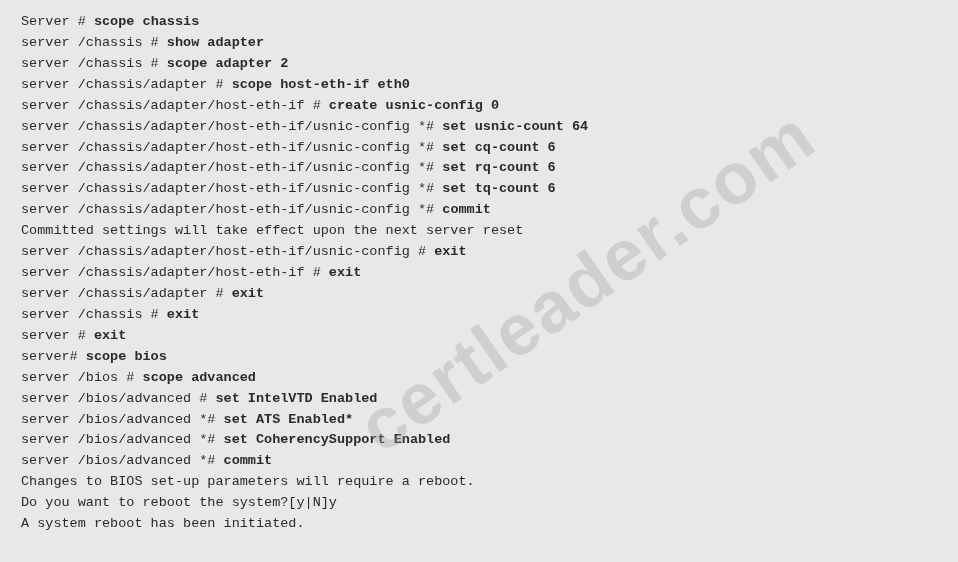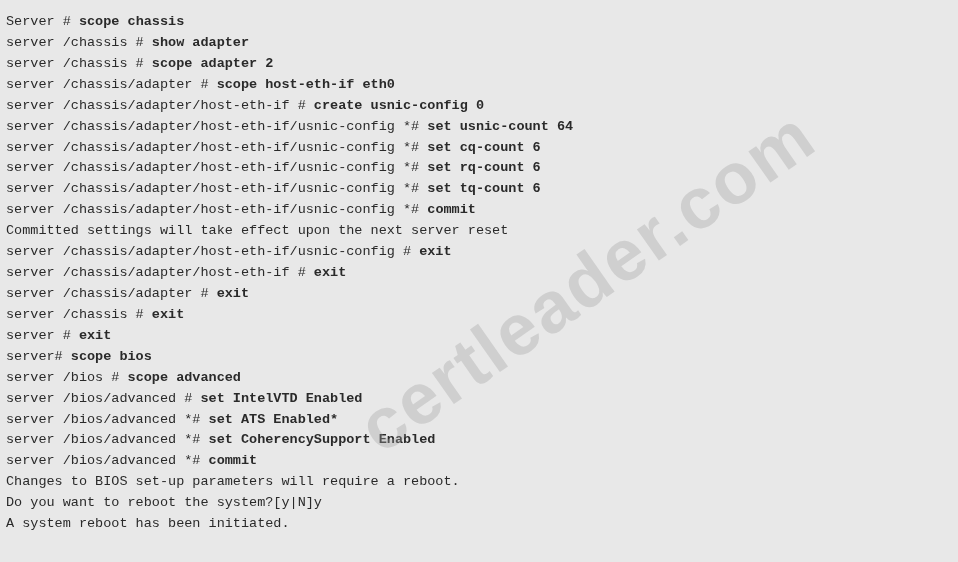--- a/index.html
+++ b/index.html
@@ -15,21 +15,21 @@
       display: flex;
       align-items: center;
       justify-content: center;
       font-family: 'Courier New', Courier, monospace;
     }
 
     .terminal-container {
       width: 958px;
       height: 562px;
       background-color: #e8e8e8;
-      padding: 12px 6px;
+      padding: 12px 21px;
       position: relative;
       overflow: hidden;
     }
 
     .terminal-content {
       font-family: 'Courier New', Courier, monospace;
       font-size: 13.5px;
       line-height: 1.55;
       color: #2a2a2a;
       white-space: pre;

